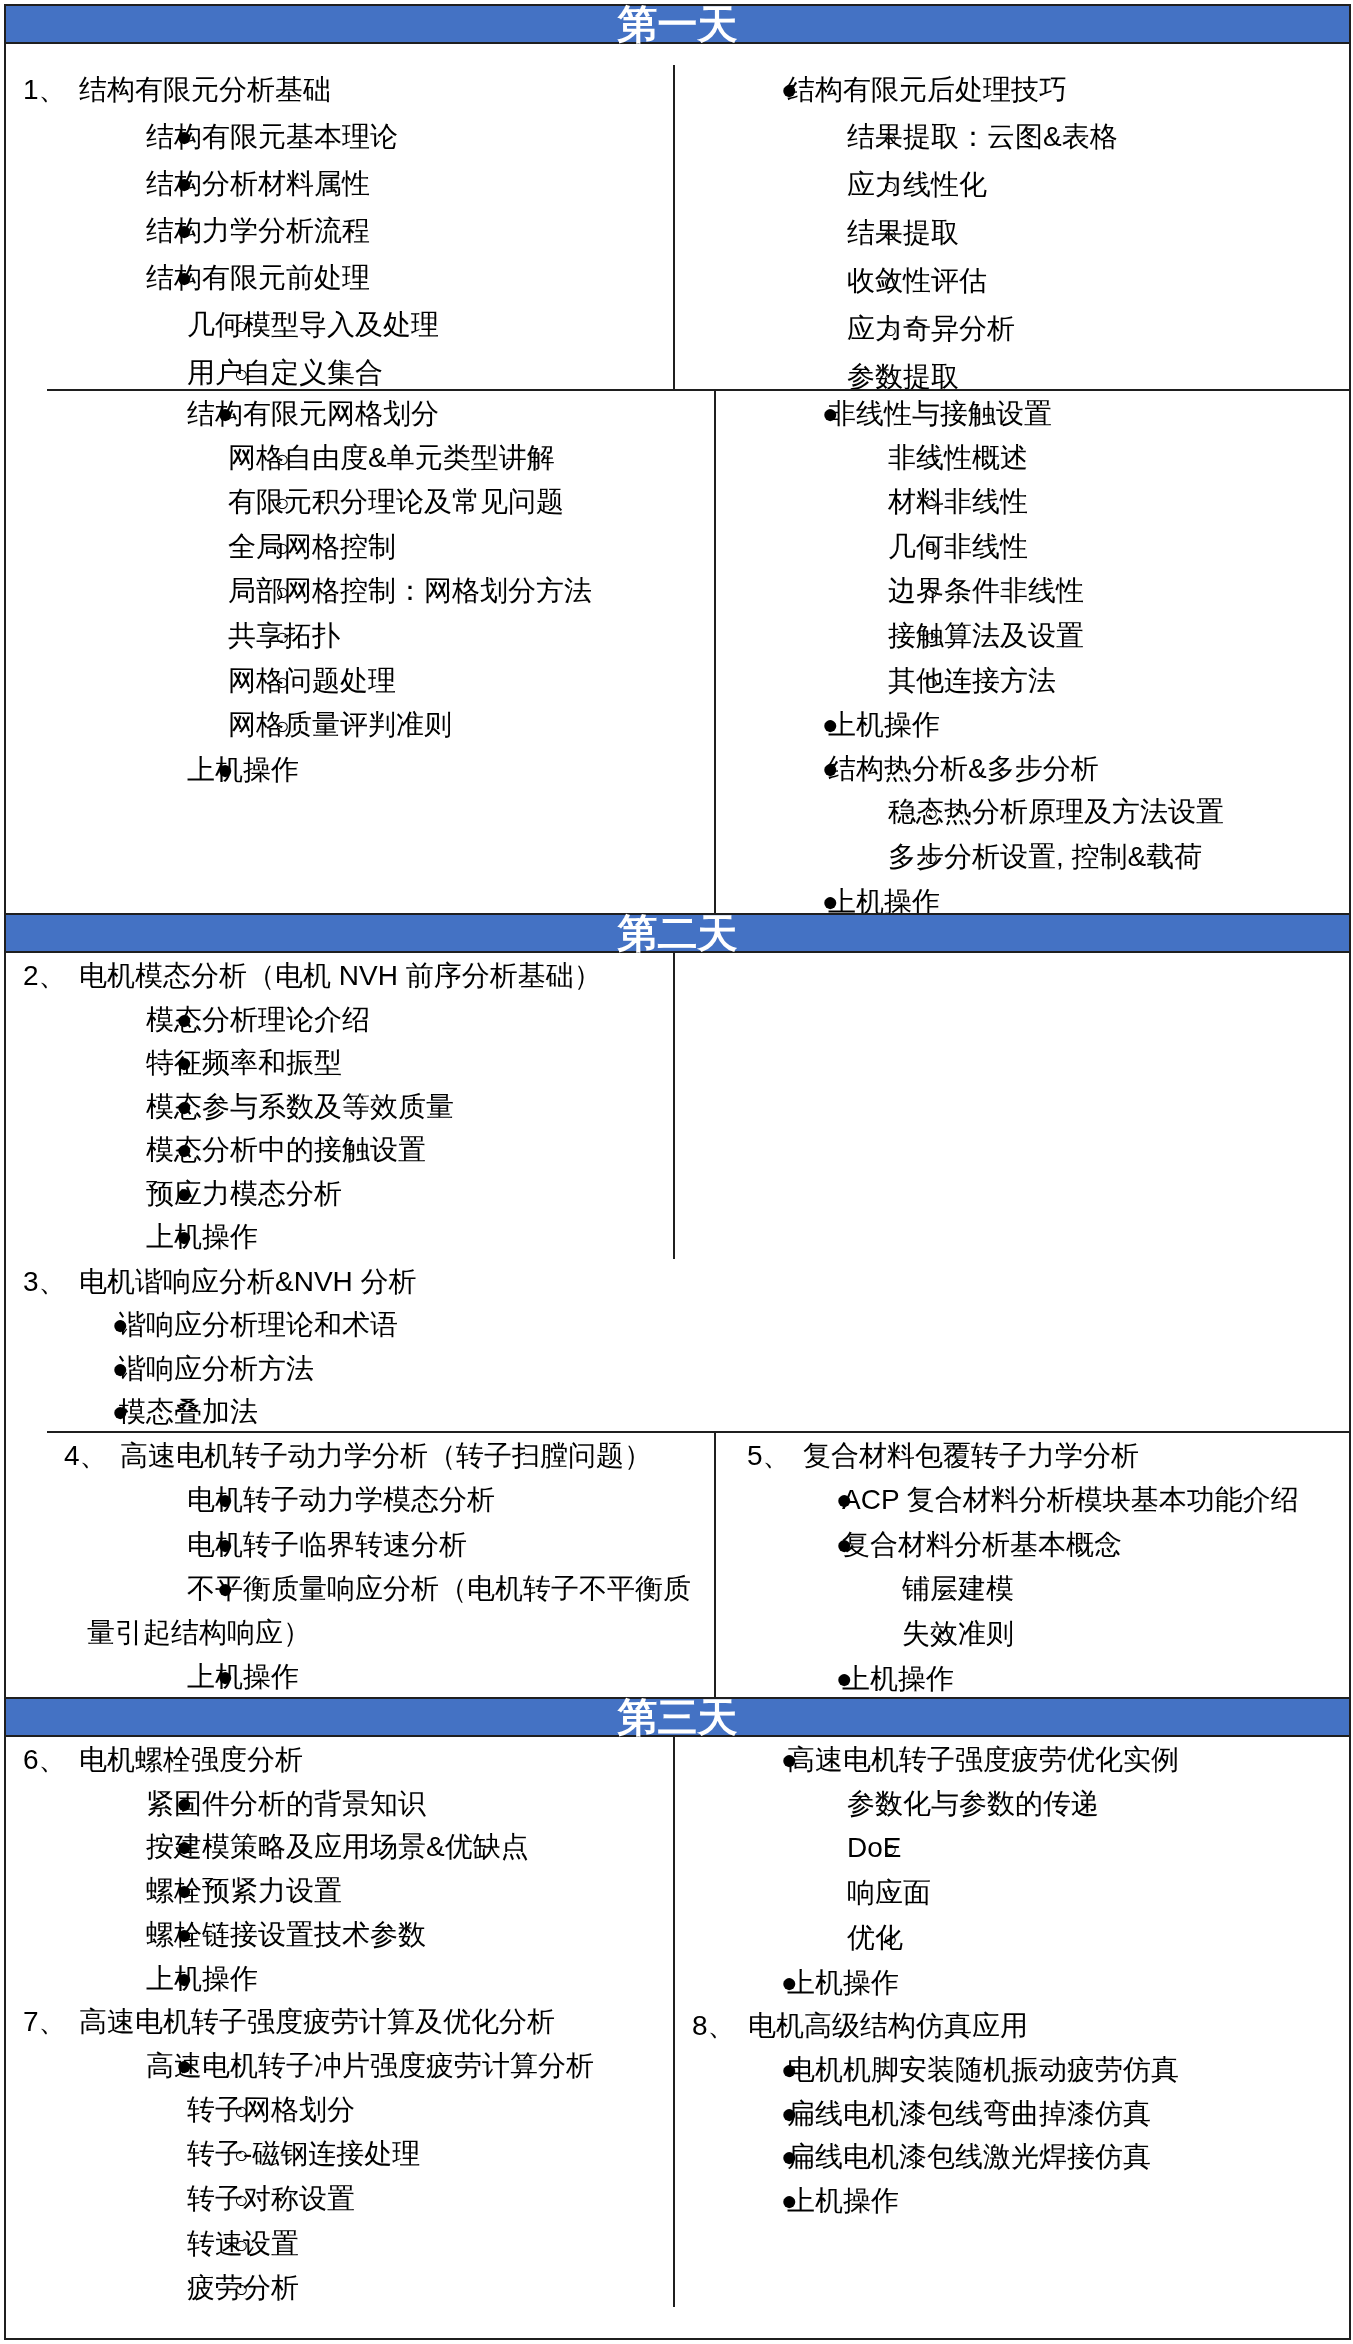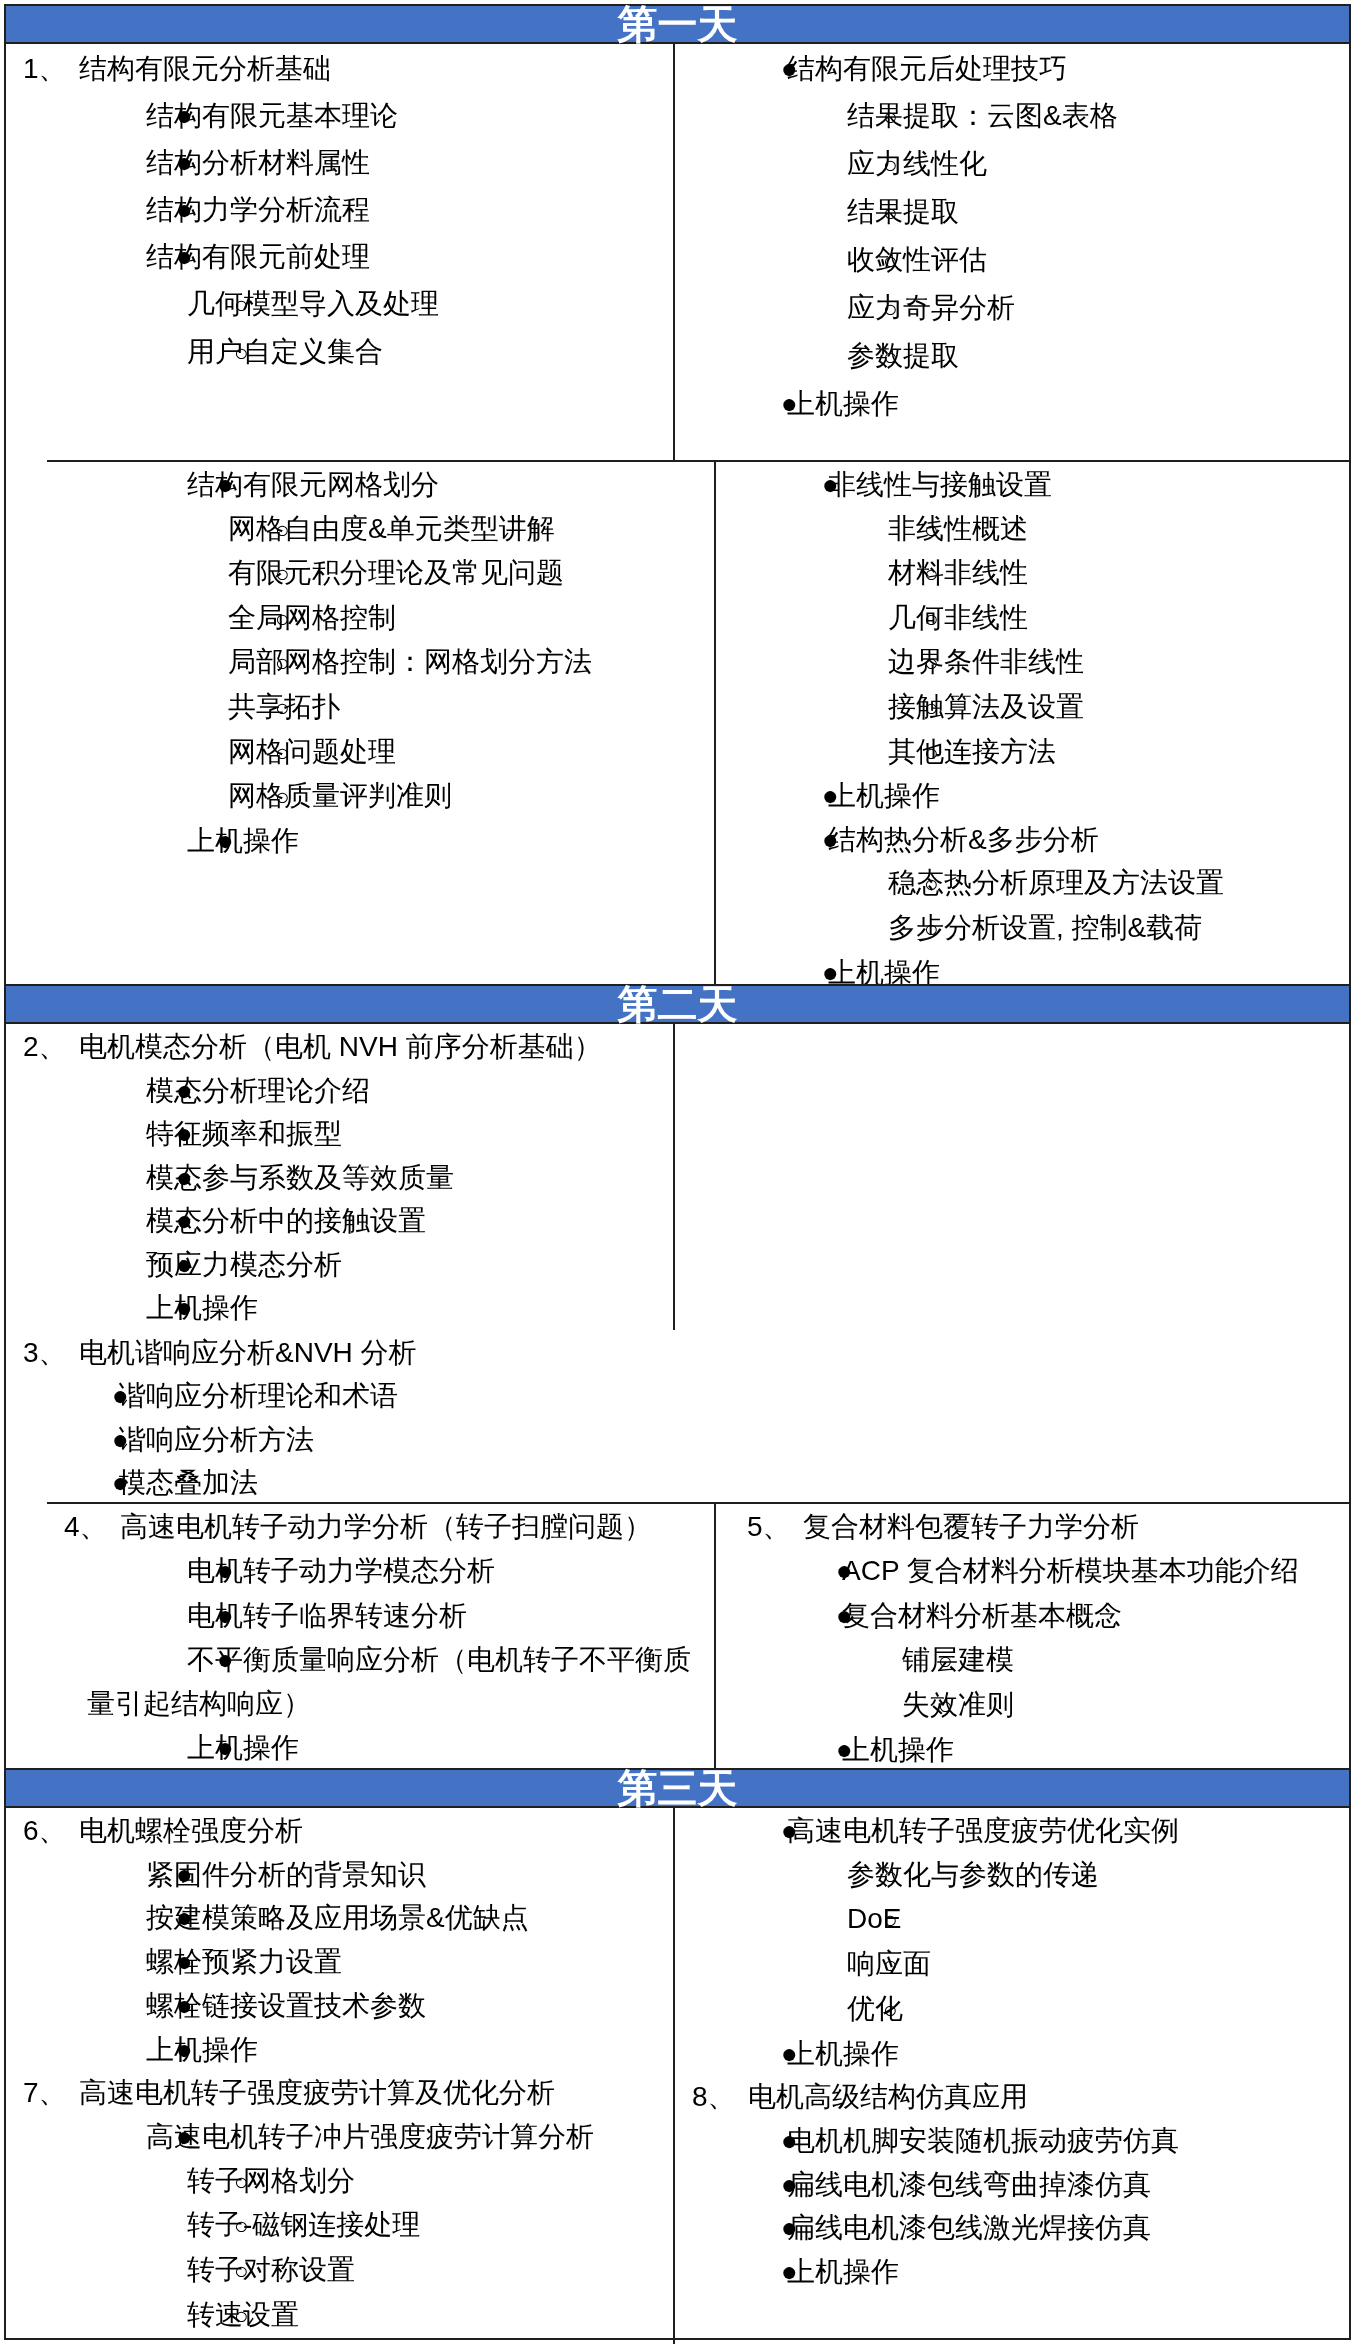--- a/index.html
+++ b/index.html
@@ -23,21 +23,21 @@
     color: var(--header-fg, #ffffff);
     font-size: 40px; font-weight: bold;
     text-align: center; line-height: 36px;
   }
   .day-header.first { border-top: 0; height: 38px; }
   .row { display: flex; }
   .row + .row { border-top: 2px solid var(--border, #1F1F1F); margin-left: 41px; }
   .cell { overflow: hidden; padding-top: 1px; }
   .cell.left { width: 669px; border-right: 2px solid var(--border, #1F1F1F); }
   .cell.right { flex: 1; }
-  .r1a { height: 416px; }
+  .r1a { height: 324px; margin-top: 21px; }
   .r1b { height: 524px; }
   .r2a { height: 478px; flex-direction: column; }
   .r2b { height: 266px; gap: 14px; }
   .r3  { height: 570px; }
   .r1a .cell { line-height: 47px; }
   .r1b .cell { line-height: 43.6px; }
   .r2a .cell { line-height: 43.5px; }
   .r2b .cell { line-height: 44.3px; }
   .r3  .cell { line-height: 43.7px; }
   .item { font-size: 28px; }

